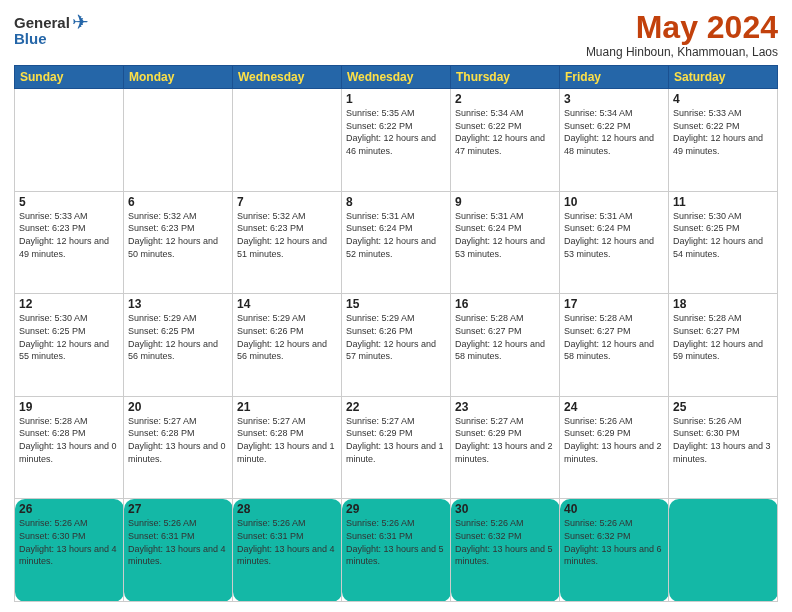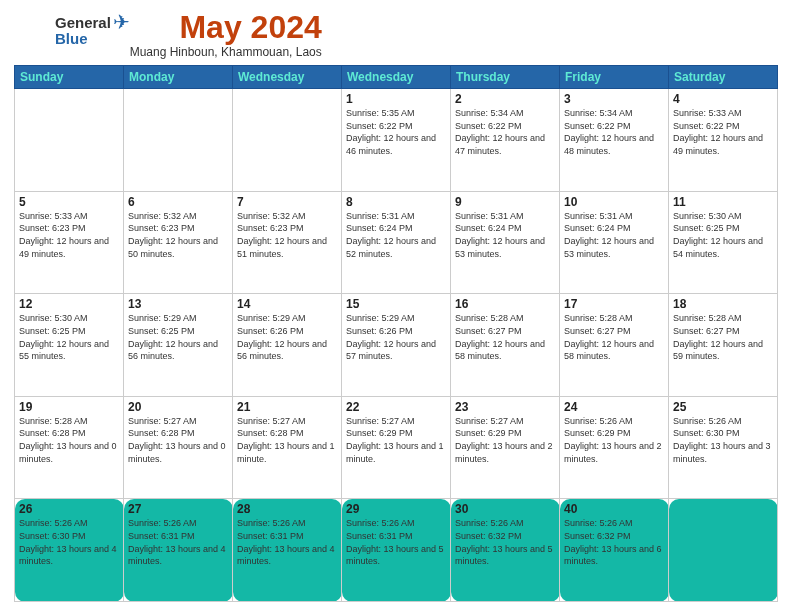--- a/index.html
+++ b/index.html
@@ -12,23 +12,23 @@
     }
     .page {
       width: 792px;
       height: 612px;
       padding: 10px 14px 10px 14px;
       display: flex;
       flex-direction: column;
     }
     .header {
       display: flex;
+      justify-content: space-between;
       align-items: flex-start;
       margin-bottom: 6px;
-      margin-left: 41px;
     }
     .logo {
       display: flex;
       align-items: center;
       gap: 4px;
     }
     .title-block {
       text-align: right;
     }
     .month-title {
@@ -43,21 +43,21 @@
       font-weight: normal;
     }
     .calendar {
       flex: 1;
       border-collapse: collapse;
       width: 100%;
       table-layout: fixed;
     }
     .calendar thead tr th {
       background: #2566a8;
-      color: #5eead4;
+      color: #fde047;
       text-align: left;
       font-size: 12px;
       font-weight: bold;
       padding: 4px 5px;
       border: 1px solid #1a5090;
     }
     .calendar tbody tr td {
       border: 1px solid #ccc;
       vertical-align: top;
       padding: 3px 4px;

